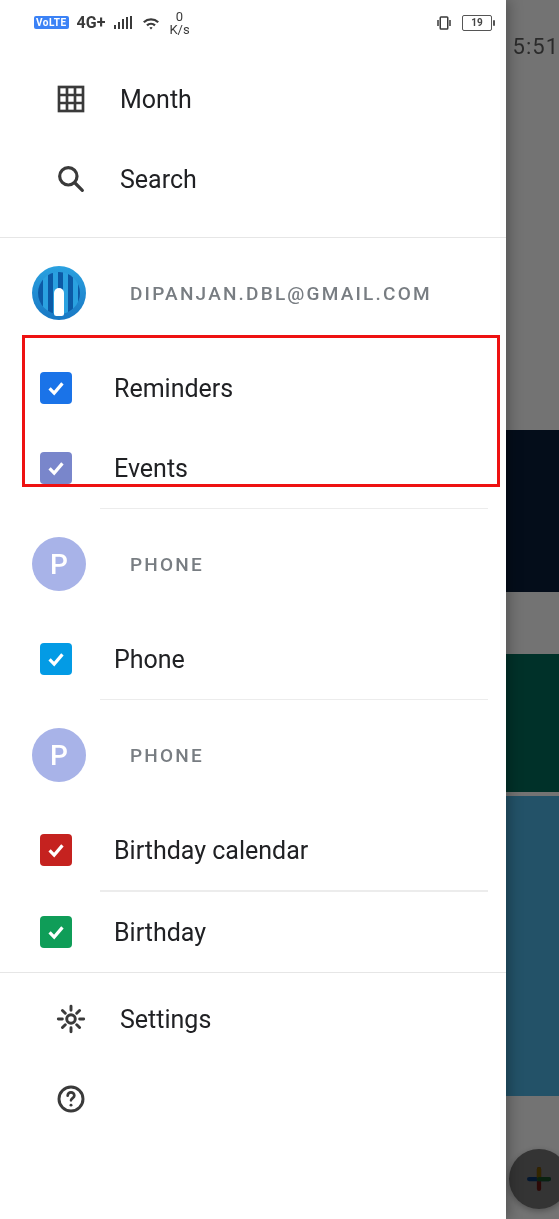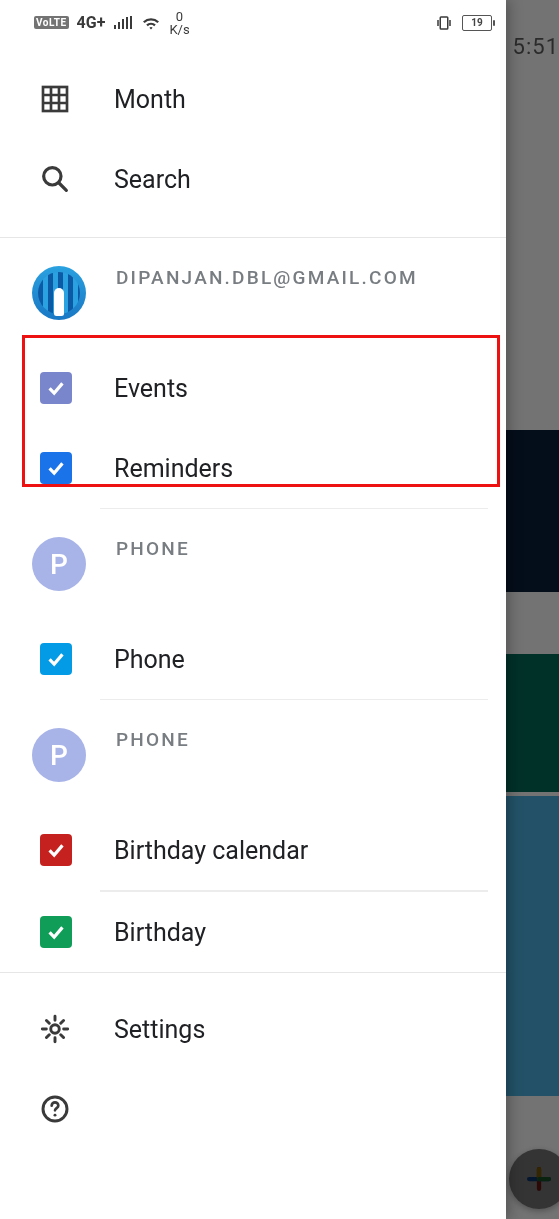--- a/index.html
+++ b/index.html
@@ -18,52 +18,52 @@
   .plus-fab svg { width:34px; height:34px; }
   .fab-dim { position:absolute; inset:0; border-radius:50%; background:rgba(0,0,0,0.55); }
 
   .status-time { position:absolute; top:12px; right:0; font-size:22px; color:#2b2b2b; letter-spacing:1px;margin-top:22px; }
 
   
   .drawer { position:absolute; left:0; top:0; width:506px; height:1219px; background:#fff; box-shadow: 4px 0 12px rgba(0,0,0,0.25); display:flex; flex-direction:column; }
 
   .statusbar { height:45px; display:flex; align-items:center; justify-content:space-between; padding:0 14px 0 34px; font-size:16px; color:#3a3a3a; }
   .statusbar .left { display:flex; align-items:center; gap:8px; }
-  .statusbar .volte { font-size:10px; font-weight:700; color:#fff; background:#737373; padding:1px 2px; border-radius:2px; letter-spacing:0.5px; }
+  .statusbar .volte { font-size:10px; font-weight:700; color:#fff; background:#3b82f6; padding:1px 2px; border-radius:2px; letter-spacing:0.5px; }
   .statusbar .net { font-size:16px; font-weight:700; }
   .statusbar .rate { font-size:13px; line-height:1; text-align:center; }
   .statusbar .right { display:flex; align-items:center; gap:8px; }
   .batt { display:inline-flex; align-items:center; gap:2px; }
   .batt-shell { width:30px; height:16px; border:1.5px solid #555; border-radius:2px; position:relative; display:flex; align-items:center; justify-content:center; font-size:10px; font-weight:700; color:#444; }
   .batt-shell::after { content:""; position:absolute; right:-4px; top:4px; width:2px; height:6px; background:#555; border-radius:1px; }
 
-  .nav-row { display:flex; align-items:center; height:80px; padding-left:38px; gap:42px; cursor:pointer; }
+  .nav-row { display:flex; align-items:center; height:80px; padding-left:38px; gap:32px; cursor:pointer;margin-left:16px; }
   .nav-row .icon { width:34px; height:34px; color:#3a3a3a; flex-shrink:0; display:flex; align-items:center; justify-content:center; }
   .nav-row .label { font-size:25px; color:#202124; }
 
   .section-divider { height:1px; background:#e6e6e6; width:100%; }
 
-  .account-header { display:flex; align-items:flex-start; gap:30px; padding:28px 8px 28px 32px; }
+  .account-header { display:flex; align-items:center; gap:44px; padding:28px 8px 28px 32px; }
   .avatar { width:54px; height:54px; border-radius:50%; flex-shrink:0; position:relative; overflow:hidden; }
   .avatar.photo { background: linear-gradient(180deg,#2aa1e0 0%, #1978c4 100%); }
   .avatar.photo::before { content:""; position:absolute; left:6px; top:6px; width:42px; height:42px; background: repeating-linear-gradient(90deg,#0c5aa6 0 5px,#2aa1e0 5px 10px); border-radius:50%; }
   .avatar.photo::after { content:""; position:absolute; left:22px; bottom:4px; width:10px; height:28px; background:#fff; border-radius:6px 6px 3px 3px; }
   .avatar.letter { background:#a8b3e8; color:#fff; font-size:28px; font-weight:500; display:flex; align-items:center; justify-content:center; }
   .account-email { font-size:19px; letter-spacing:2.2px; color:#787d82; font-weight:500; }
 
   .cal-item { display:flex; align-items:center; height:80px; padding-left:40px; gap:42px; cursor:pointer; }
   .checkbox { width:32px; height:32px; border-radius:4px; display:flex; align-items:center; justify-content:center; flex-shrink:0; }
   .checkbox svg { width:22px; height:22px; stroke:#fff; stroke-width:3.5; fill:none; }
   .cal-label { font-size:25px; color:#202124; }
 
   .inner-divider { height:1px; background:#ececec; margin-left:100px; margin-right:18px; }
 
   .highlight-box { position:absolute; left:22px; top:335px; width:478px; height:152px; border:3px solid #e11; pointer-events:none; }
 
-  .footer-section { border-top:1px solid #e6e6e6; padding-top:16px; }
+  .footer-section { border-top:1px solid #e6e6e6; padding-top:6px; }
 
   svg { display:block; }
 </style>
 </head>
 <body>
 
 <div class="root">
 
   <div class="bg-tile t1"></div>
   <div class="bg-tile t2"></div>
@@ -139,34 +139,34 @@
 
     <div style="height:18px"></div>
     <div class="section-divider"></div>
 
     <div id="accounts-mount">
         <div class="account-header">
           <div class="avatar photo"></div>
           <div class="account-email">DIPANJAN.DBL@GMAIL.COM</div>
         </div>
         <div class="cal-item">
+          <div class="checkbox" style="background: rgb(26, 115, 232);">
+            <svg viewBox="0 0 24 24">
+              <polyline points="5 12.5 10 17.5 19 7"></polyline>
+            </svg>
+          </div>
+          <div class="cal-label">Reminders</div>
+        </div>
+        <div class="cal-item">
           <div class="checkbox" style="background: rgb(121, 134, 203);">
             <svg viewBox="0 0 24 24">
               <polyline points="5 12.5 10 17.5 19 7"></polyline>
             </svg>
           </div>
           <div class="cal-label">Events</div>
-        </div>
-        <div class="cal-item">
-          <div class="checkbox" style="background: rgb(26, 115, 232);">
-            <svg viewBox="0 0 24 24">
-              <polyline points="5 12.5 10 17.5 19 7"></polyline>
-            </svg>
-          </div>
-          <div class="cal-label">Reminders</div>
         </div>
         <div class="inner-divider"></div>
         <div class="account-header">
           <div class="avatar letter">P</div>
           <div class="account-email">PHONE</div>
         </div>
         <div class="cal-item">
           <div class="checkbox" style="background: rgb(3, 155, 229);">
             <svg viewBox="0 0 24 24">
               <polyline points="5 12.5 10 17.5 19 7"></polyline>

